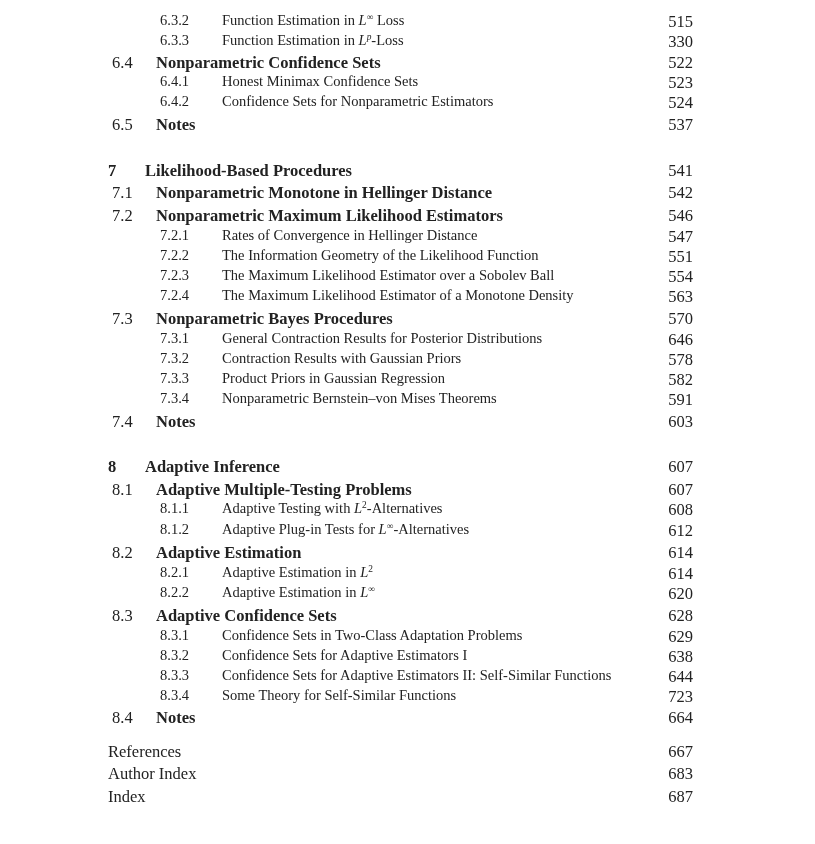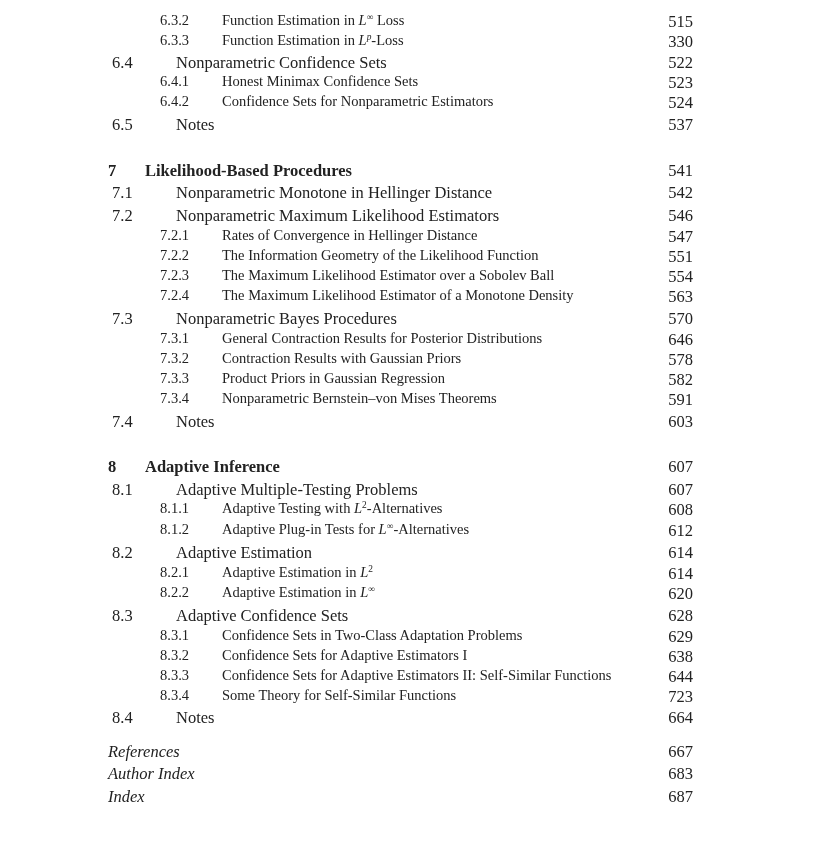--- a/index.html
+++ b/index.html
@@ -11,27 +11,27 @@
   #toc { position: absolute; left: 0; top: 0; width: 815px; }
   .row { position: absolute; left: 0; width: 815px; white-space: nowrap; }
   .num, .title, .page { position: absolute; top: 0; }
   .page { right: 122px; text-align: center; }
   
   .row.sub { font-size: 14.5px; }
   .row.sub .num { left: 160px; }
   .row.sub .title { left: 222px; }
   .row.sec { font-size: 16.5px; }
   .row.sec .num { left: 112px; }
-  .row.sec .title { left: 176px; }
+  .row.sec .title { left: 156px; font-weight: bold; }
   .row.chap { font-size: 16.5px; font-weight: bold; }
   .row.chap .num { left: 108px; }
   .row.chap .title { left: 145px; }
   .row.chap .page { font-weight: normal; }
   .row.back { font-size: 16.5px; }
-  .row.back .title { left: 108px; font-style: italic; }
+  .row.back .title { left: 108px; }
   .row.sub .page, .row.sec .page, .row.back .page { font-size: 16.5px; }
   sup { font-size: 65%; line-height: 0; vertical-align: 0.55em; }
   .it { font-style: italic; }
 </style>
 </head>
 <body>
 
 <div id="toc">
     <div class="row sub" style="top: 12px;">
       <span class="num">6.3.2</span>

